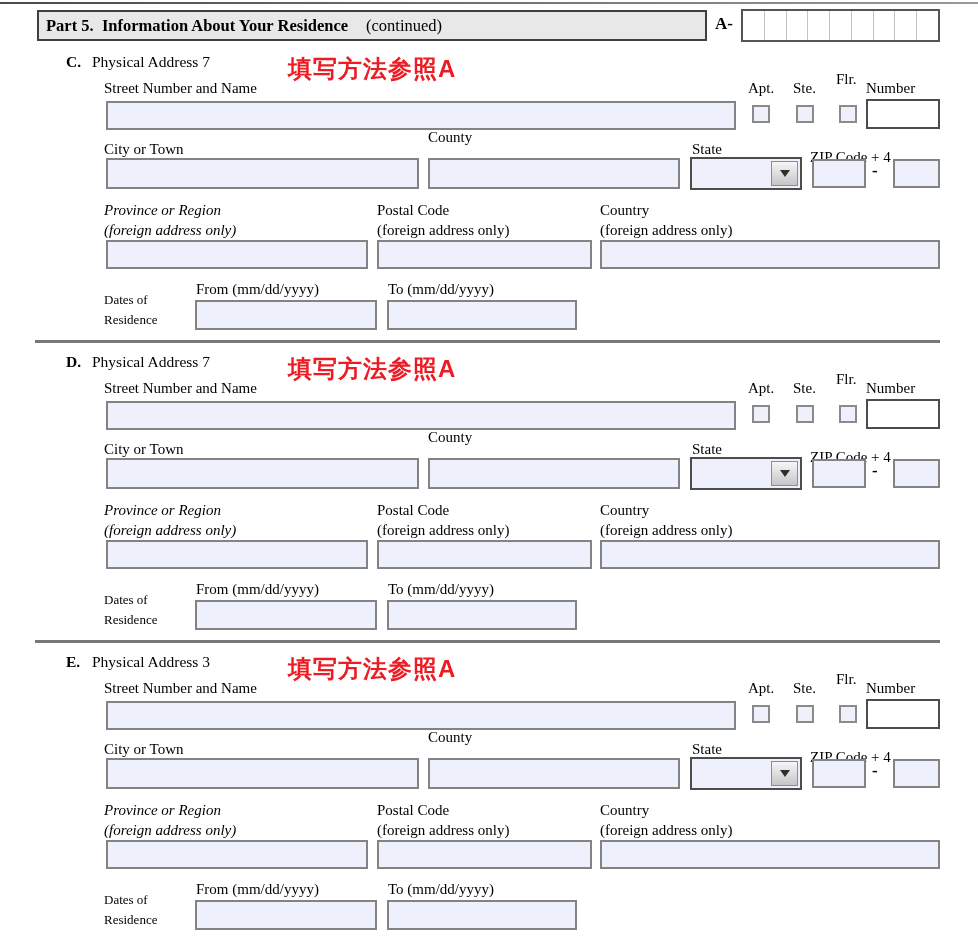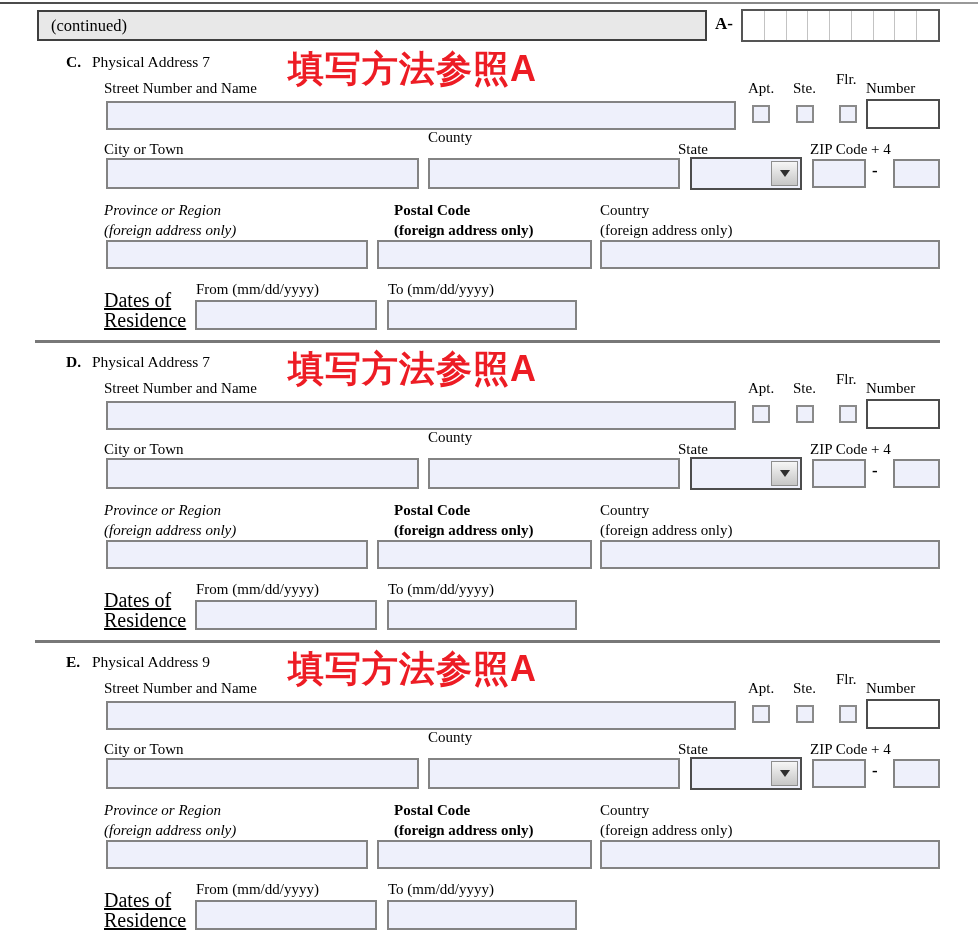--- a/index.html
+++ b/index.html
@@ -8,52 +8,52 @@
 
   .top-line{position:absolute;left:0;top:2px;width:978px;height:2px;
             background:linear-gradient(to right,#4a4a4a,#9a9a9a);}
 
   
   .part-header{position:absolute;left:37px;top:10px;width:670px;height:31px;
                background:#e8e8e8;border:2px solid #3f3f3f;box-sizing:border-box;
                display:flex;align-items:center;padding-left:7px;font-size:16.5px;
                white-space:pre;}
   .part-header .bold{font-weight:bold;}
-  .part-header .cont{margin-left:5px;}
+  .part-header .cont{margin-left:18px;}
   .a-prefix{position:absolute;left:715px;top:14px;font-weight:bold;font-size:17px;}
   .comb{position:absolute;left:741px;top:9px;width:199px;height:33px;
         background:#fff;border:2px solid #555;box-sizing:border-box;display:flex;cursor:text;}
   .comb .cell{flex:1;border-right:1px solid #c3c3c3;}
   .comb .cell:last-child{border-right:none;}
 
   
   .section{position:absolute;left:0;width:978px;height:300px;}
   .section span{position:absolute;display:block;}
   .lbl{font-size:15px;white-space:nowrap;}
   .sec-letter{left:66px;top:0;font-weight:bold;font-size:15.5px;}
   .sec-title{left:92px;top:0;font-size:15.5px;}
-  .annotation{left:288px;top:-4px;font-size:36px;line-height:40px;font-weight:bold;
+  .annotation{left:288px;top:-4px;font-size:24px;line-height:40px;font-weight:bold;
               color:#ed1c24;font-family:"Liberation Sans","DejaVu Sans",sans-serif;
               letter-spacing:1px;white-space:nowrap;}
   .street-lbl{left:104px;top:27px;}
   .apt-lbl{left:748px;top:27px;}
   .ste-lbl{left:793px;top:27px;}
   .flr-lbl{left:836px;top:18px;}
   .numword-lbl{left:866px;top:27px;}
   .city-lbl{left:104px;top:88px;}
   .county-lbl{left:428px;top:76px;}
-  .state-lbl{left:678px;top:88px;}
-  .zip-lbl{left:810px;top:88px;}
+  .state-lbl{left:692px;top:88px;}
+  .zip-lbl{left:810px;top:96px;}
   .lbl2{position:absolute;font-size:15px;line-height:19.5px;top:148px;white-space:nowrap;}
   .prov-lbl{left:104px;font-style:italic;}
-  .postal-lbl{left:394px;font-weight:bold;}
+  .postal-lbl{left:377px;}
   .country-lbl{left:600px;}
   .from-lbl{left:196px;top:228px;}
   .to-lbl{left:388px;top:228px;}
-  .dates-lbl{position:absolute;left:104px;top:237px;font-size:20px;line-height:20px;text-decoration:underline;}
+  .dates-lbl{position:absolute;left:104px;top:237px;font-size:13px;line-height:20px;}
 
   .field{position:absolute;background:#eef0fb;border:2px solid #838383;
          box-sizing:border-box;font-family:inherit;font-size:15px;padding:1px 4px;
          outline:none;border-radius:0;}
   .street-input{left:106px;top:48px;width:630px;height:29px;}
   .num-input{left:866px;top:46px;width:74px;height:30px;background:#fff;border:2px solid #4c4c4c;}
   .city-input{left:106px;top:105px;width:313px;height:31px;}
   .county-input{left:428px;top:105px;width:252px;height:31px;}
   .zip-input{left:812px;top:106px;width:54px;height:29px;}
   .zip4-input{left:893px;top:106px;width:47px;height:29px;}
@@ -77,20 +77,21 @@
             border-right:5px solid transparent;border-top:7px solid #2e2e2e;}
 
   .divider{position:absolute;left:35px;top:287px;width:905px;height:3px;background:#787878;}
 </style>
 </head>
 <body>
 
 <div class="top-line"></div>
 
 <div class="part-header">
+  <span class="bold">Part 5.  Information About Your Residence</span>
   <span class="cont">(continued)</span>
 </div>
 <span class="a-prefix">A-</span>
 <div class="comb" id="a-comb">
     <div class="cell"></div>
     <div class="cell"></div>
     <div class="cell"></div>
     <div class="cell"></div>
     <div class="cell"></div>
     <div class="cell"></div>
@@ -217,21 +218,21 @@
     <span class="lbl from-lbl">From (mm/dd/yyyy)</span>
     <span class="lbl to-lbl">To (mm/dd/yyyy)</span>
     <input type="text" class="field from-input" value="" style="">
     <input type="text" class="field to-input" value="" style="">
 
     <div class="divider"></div>
   </div>
 
   <div class="section" style="top: 653px;">
     <span class="sec-letter">E.</span>
-    <span class="sec-title">Physical Address 9</span>
+    <span class="sec-title">Physical Address 3</span>
     <span class="annotation">填写方法参照A</span>
 
     <span class="lbl street-lbl">Street Number and Name</span>
     <span class="lbl apt-lbl">Apt.</span>
     <span class="lbl ste-lbl">Ste.</span>
     <span class="lbl flr-lbl">Flr.</span>
     <span class="lbl numword-lbl">Number</span>
 
     <input type="text" class="field street-input" value="" style="">
     <div class="checkbox cb-apt"></div>

